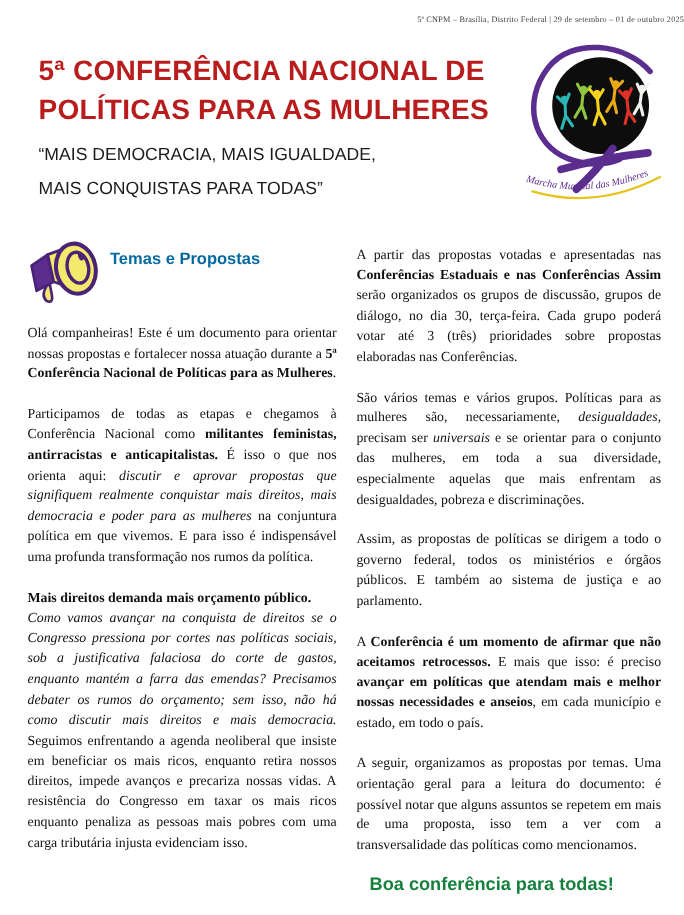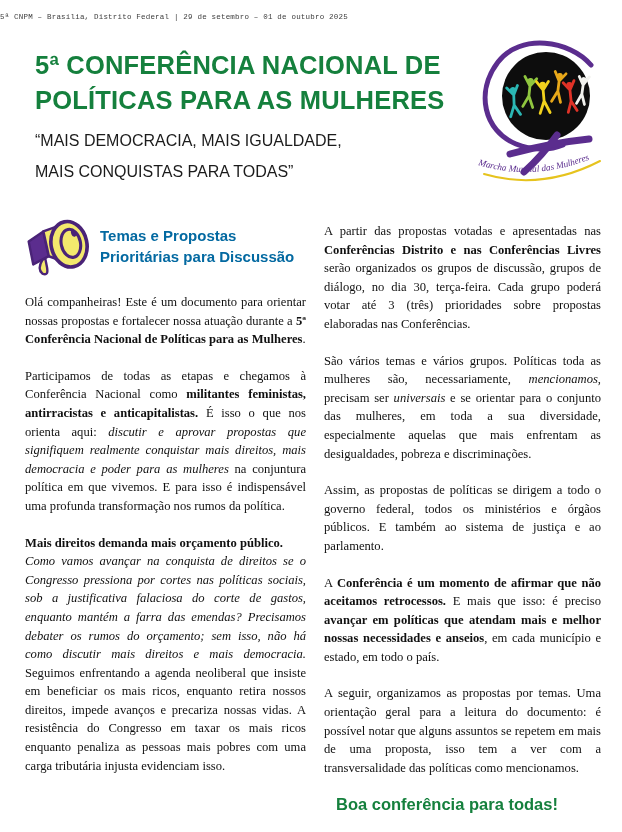--- a/index.html
+++ b/index.html
@@ -1,28 +1,28 @@
 <!DOCTYPE html>
 <html lang="pt-br" style="--purple: #5b2d8e; --deep_purple: #4a2377; --yellow: #f3e96d; --gold: #e6c31d; --globe_black: #0d0d0d; --teal: #2bb7b4; --green: #8fc53f; --bright_yellow: #f2d21d; --amber: #e8a819; --red: #e03227; --white_fig: #f2f2ee;"><head>
 <meta charset="utf-8">
 <style>
   html,body { margin:0; padding:0; background:#ffffff; }
   .page {
     position:relative; width:622px; height:832px; background:#ffffff;
     overflow:hidden; font-family:"Liberation Serif","DejaVu Serif",serif; color:#111;
   }
   .dateline {
-    position:absolute; top:13px; left:0; right:0; text-align:left;
-    font-family:Liberation Mono, monospace;
+    position:absolute; top:13px; left:0; right:0; text-align:right;
+    font-family:Liberation Serif, serif;
     font-size:7.5px; letter-spacing:.2px; color:#3d3d3d;
   }
   .titleblock { position:absolute; left:35px; top:48px; width:450px; }
   .page-title {
     font-family:"Liberation Sans","DejaVu Sans",sans-serif;
-    font-weight:700; font-size:25.5px; line-height:35px; letter-spacing:.2px; color:#15803d;
+    font-weight:700; font-size:25.5px; line-height:35px; letter-spacing:.2px; color:#b91c1c;
   }
   .page-title span { display:block; }
   .page-subtitle {
     margin-top:7px;
     font-family:"Liberation Sans","DejaVu Sans",sans-serif;
     font-weight:400; font-size:16px; line-height:31px; color:#1b1b1b;
   }
   .page-subtitle span { display:block; }
   .logo { position:absolute; right:8px; top:38px; width:142px; height:148px; }
   .content { position:absolute; left:25px; top:216px; width:576px; display:flex; gap:18px; }
@@ -121,31 +121,30 @@
             <path d="M19,47 Q13,57 19,62 Q26,65 24,55 L22,45 Z" style="fill:var(--yellow);stroke:var(--deep_purple)" stroke-width="2.6"></path>
             <polygon points="4,27 20,16 26,43 9,52" style="fill:var(--purple);stroke:var(--deep_purple)" stroke-width="2.6"></polygon>
             <polygon points="20,16 45,7 54,53 26,43" style="fill:var(--yellow);stroke:var(--deep_purple)" stroke-width="2.8"></polygon>
             <ellipse cx="48" cy="30" rx="19.5" ry="25" transform="rotate(-12 48 30)" style="fill:var(--yellow);stroke:var(--deep_purple)" stroke-width="4"></ellipse>
             <ellipse cx="50" cy="29" rx="10.5" ry="15.5" transform="rotate(-12 50 29)" fill="none" style="stroke:var(--deep_purple)" stroke-width="3.4"></ellipse>
             <ellipse cx="53" cy="18" rx="2.6" ry="4" transform="rotate(-22 53 18)" style="fill:var(--deep_purple)" stroke="none"></ellipse>
           </g>
         </svg>
         <div class="section-title">
           <span>Temas e Propostas</span>
-          <span>Prioritárias para Discussão</span>
         </div>
       </div>
       <p class="body"><span>Olá companheiras! Este é um documento para orientar nossas propostas e fortalecer nossa atuação durante a </span><span class="b">5ª Conferência Nacional de Políticas para as Mulheres</span><span>.</span></p>
       <p class="body"><span>Participamos de todas as etapas e chegamos à Conferência Nacional como </span><span class="b">militantes feministas, antirracistas e anticapitalistas.</span><span> É isso o que nos orienta aqui: </span><span class="i">discutir e aprovar propostas que signifiquem realmente conquistar mais direitos, mais democracia e poder para as mulheres</span><span> na conjuntura política em que vivemos. E para isso é indispensável uma profunda transformação nos rumos da política.</span></p>
       <p class="body"><span class="b">Mais direitos demanda mais orçamento público.</span><br><span class="i">Como vamos avançar na conquista de direitos se o Congresso pressiona por cortes nas políticas sociais, sob a justificativa falaciosa do corte de gastos, enquanto mantém a farra das emendas? Precisamos debater os rumos do orçamento; sem isso, não há como discutir mais direitos e mais democracia.</span><span> Seguimos enfrentando a agenda neoliberal que insiste em beneficiar os mais ricos, enquanto retira nossos direitos, impede avanços e precariza nossas vidas. A resistência do Congresso em taxar os mais ricos enquanto penaliza as pessoas mais pobres com uma carga tributária injusta evidenciam isso.</span></p>
     </div>
 
     <div class="col col-right">
-      <p class="body"><span>A partir das propostas votadas e apresentadas nas </span><span class="b">Conferências Distrito e nas Conferências Livres</span><span> serão organizados os grupos de discussão, grupos de diálogo, no dia 30, terça-feira. Cada grupo poderá votar até 3 (três) prioridades sobre propostas elaboradas nas Conferências.</span></p>
-      <p class="body"><span>São vários temas e vários grupos. Políticas toda as mulheres são, necessariamente, </span><span class="i">mencionamos</span><span>, precisam ser </span><span class="i">universais</span><span> e se orientar para o conjunto das mulheres, em toda a sua diversidade, especialmente aquelas que mais enfrentam as desigualdades, pobreza e discriminações.</span></p>
+      <p class="body"><span>A partir das propostas votadas e apresentadas nas </span><span class="b">Conferências Estaduais e nas Conferências Assim</span><span> serão organizados os grupos de discussão, grupos de diálogo, no dia 30, terça-feira. Cada grupo poderá votar até 3 (três) prioridades sobre propostas elaboradas nas Conferências.</span></p>
+      <p class="body"><span>São vários temas e vários grupos. Políticas para as mulheres são, necessariamente, </span><span class="i">desigualdades</span><span>, precisam ser </span><span class="i">universais</span><span> e se orientar para o conjunto das mulheres, em toda a sua diversidade, especialmente aquelas que mais enfrentam as desigualdades, pobreza e discriminações.</span></p>
       <p class="body"><span>Assim, as propostas de políticas se dirigem a todo o governo federal, todos os ministérios e órgãos públicos. E também ao sistema de justiça e ao parlamento.</span></p>
       <p class="body"><span>A </span><span class="b">Conferência é um momento de afirmar que não aceitamos retrocessos.</span><span> E mais que isso: é preciso </span><span class="b">avançar em políticas que atendam mais e melhor nossas necessidades e anseios</span><span>, em cada município e estado, em todo o país.</span></p>
       <p class="body"><span>A seguir, organizamos as propostas por temas. Uma orientação geral para a leitura do documento: é possível notar que alguns assuntos se repetem em mais de uma proposta, isso tem a ver com a transversalidade das políticas como mencionamos.</span></p>
       <div class="closing">Boa conferência para todas!</div>
     </div>
 
   </div>
 </div>
 
 </body></html>

